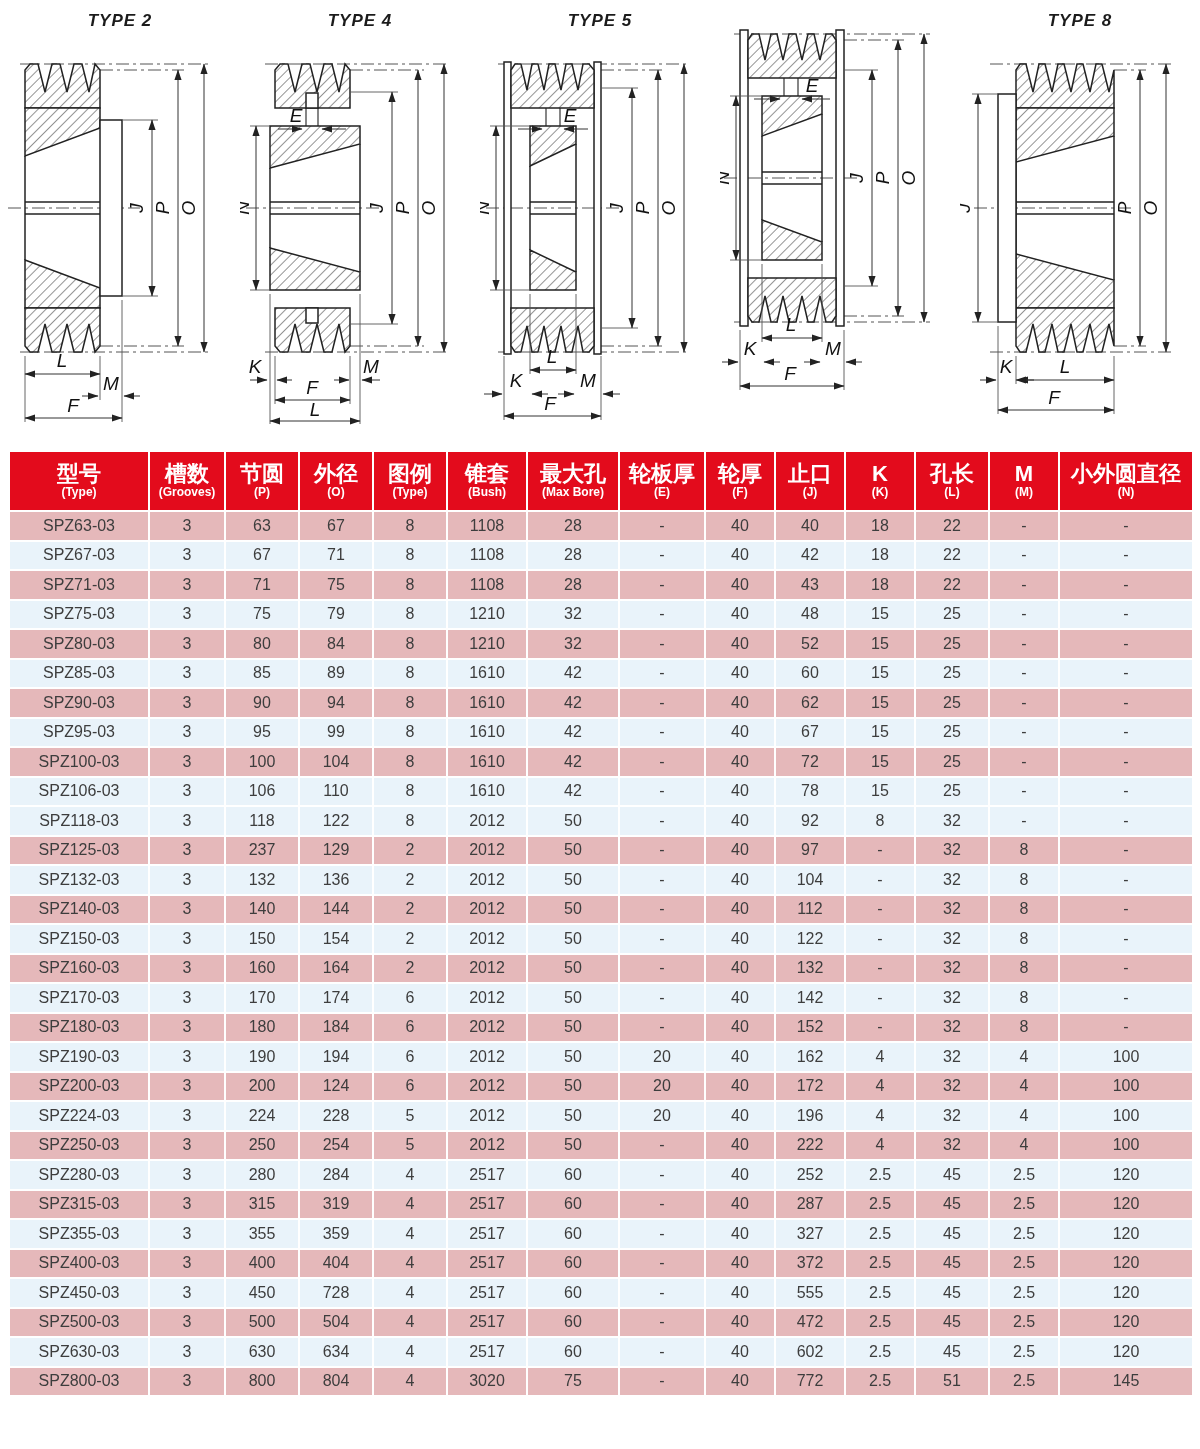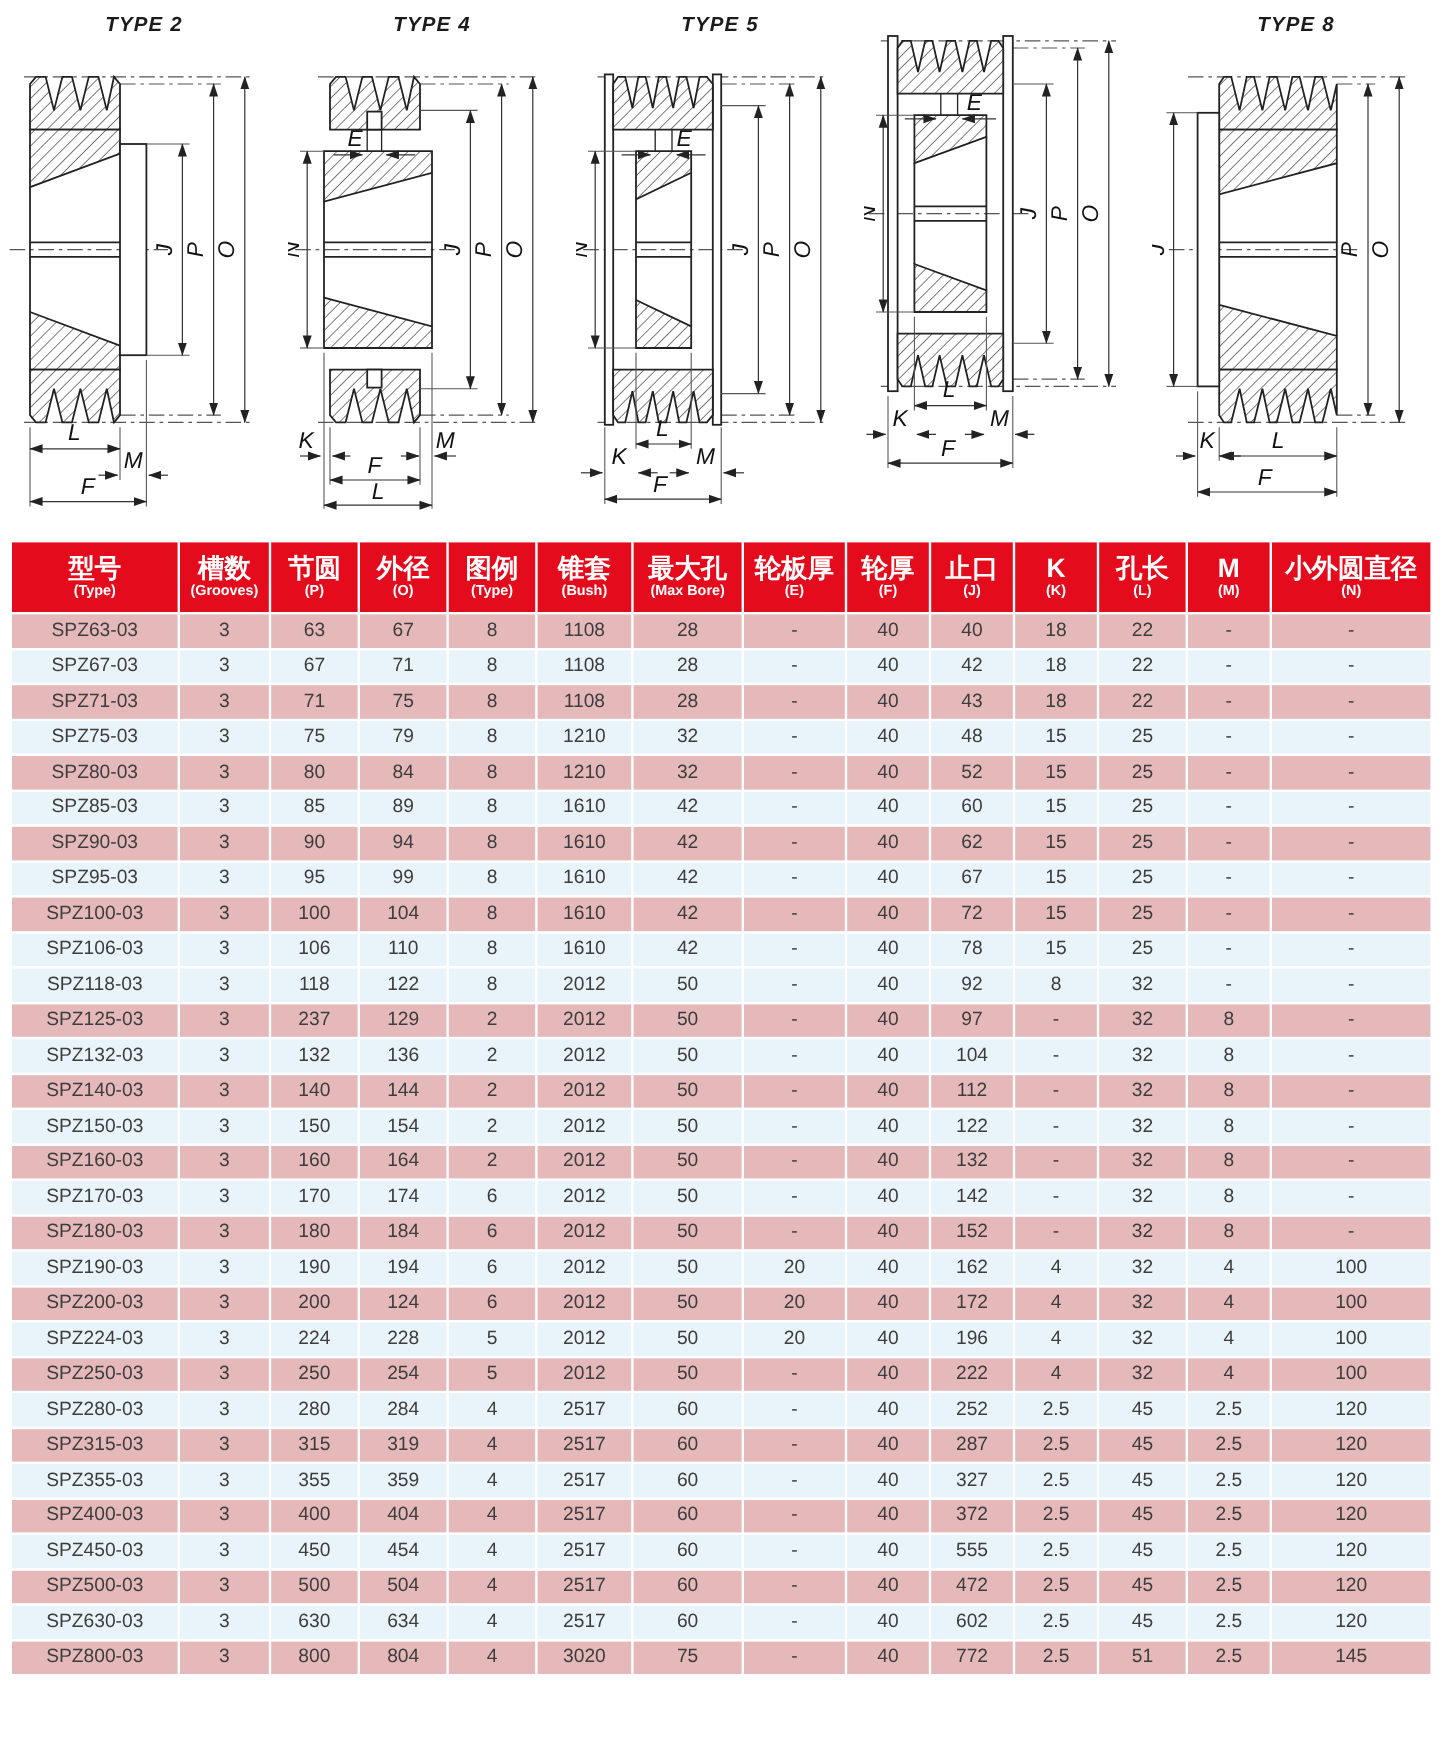--- a/index.html
+++ b/index.html
@@ -778,21 +778,21 @@
             <td>372</td>
             <td>2.5</td>
             <td>45</td>
             <td>2.5</td>
             <td>120</td>
           </tr>
           <tr class="row-blue">
             <td>SPZ450-03</td>
             <td>3</td>
             <td>450</td>
-            <td>454</td>
+            <td>728</td>
             <td>4</td>
             <td>2517</td>
             <td>60</td>
             <td>-</td>
             <td>40</td>
             <td>555</td>
             <td>2.5</td>
             <td>45</td>
             <td>2.5</td>
             <td>120</td>

